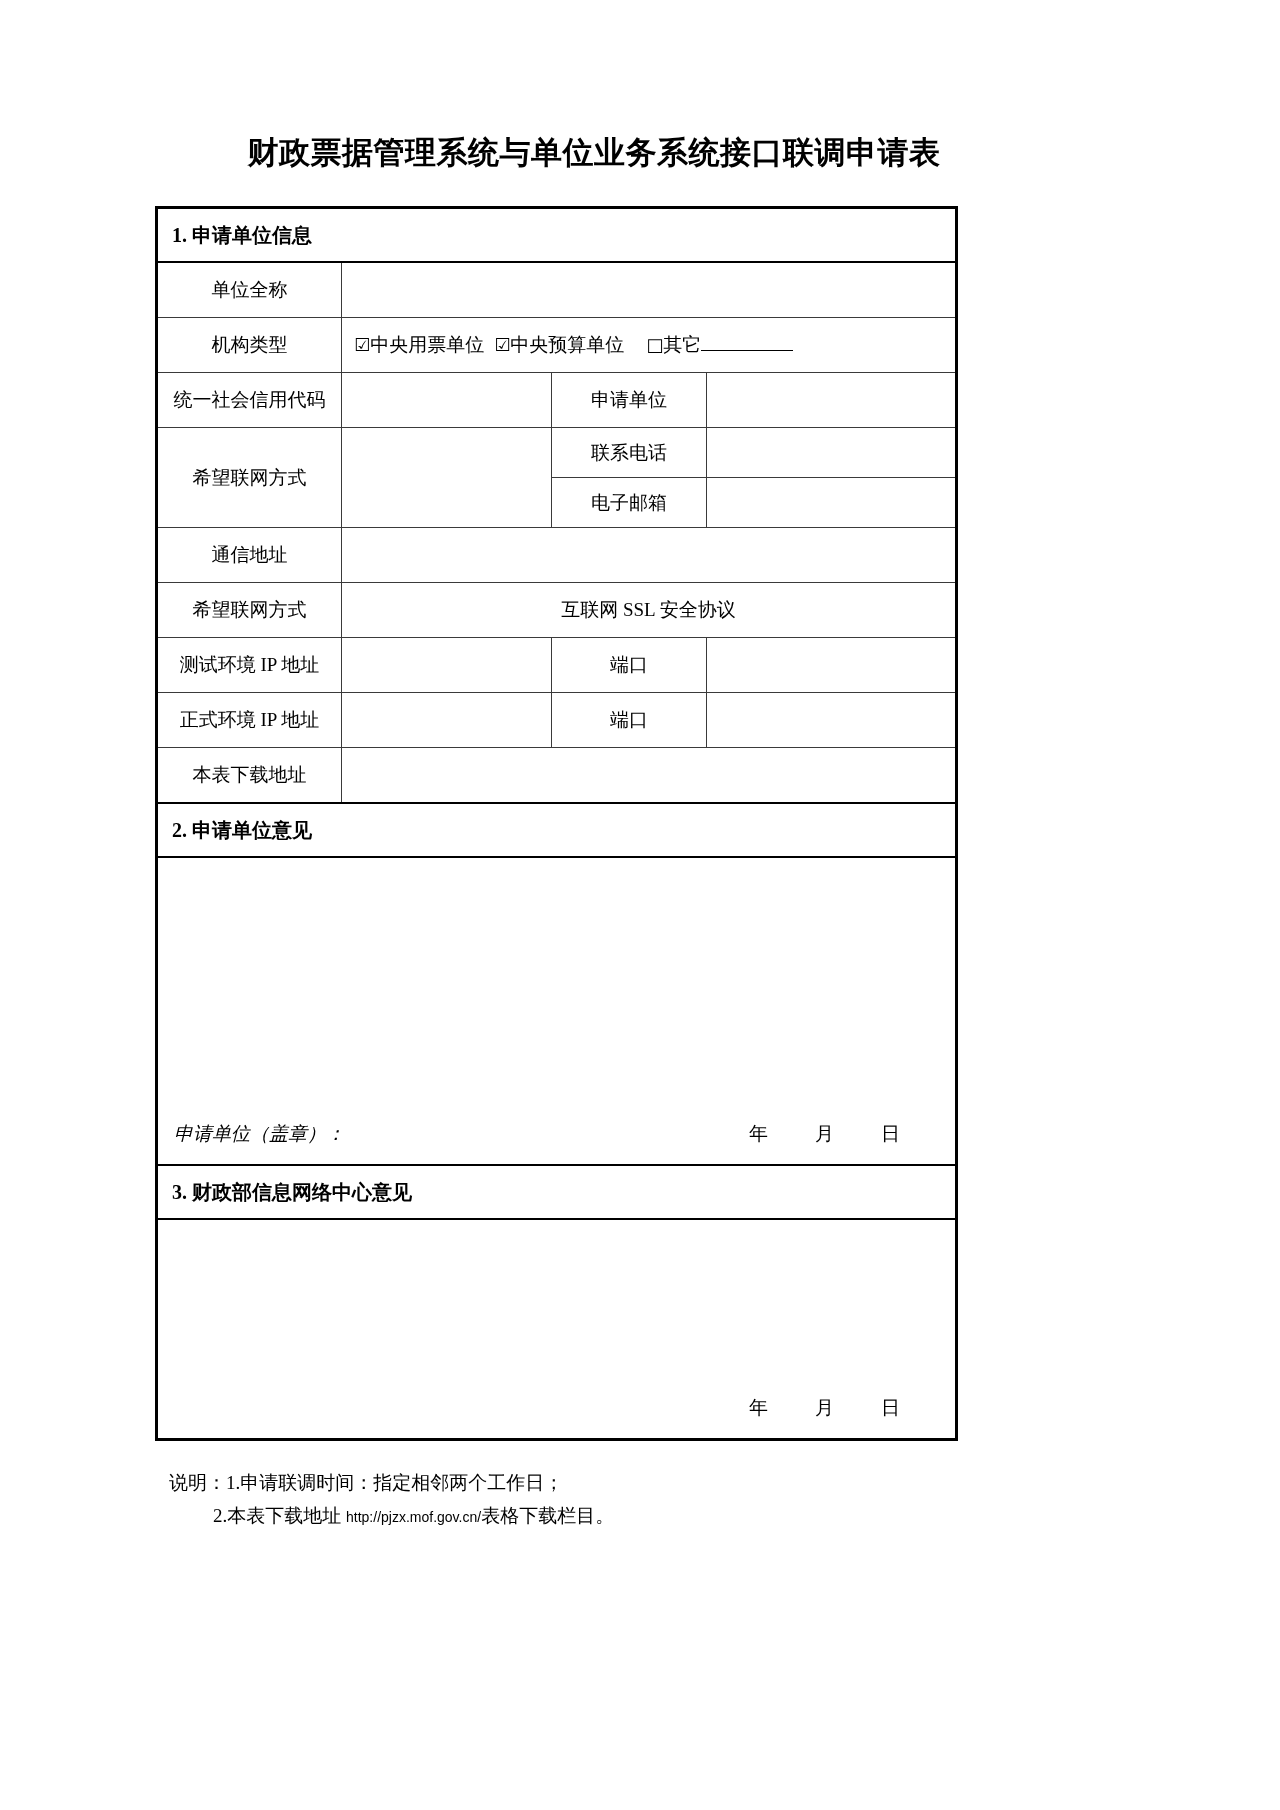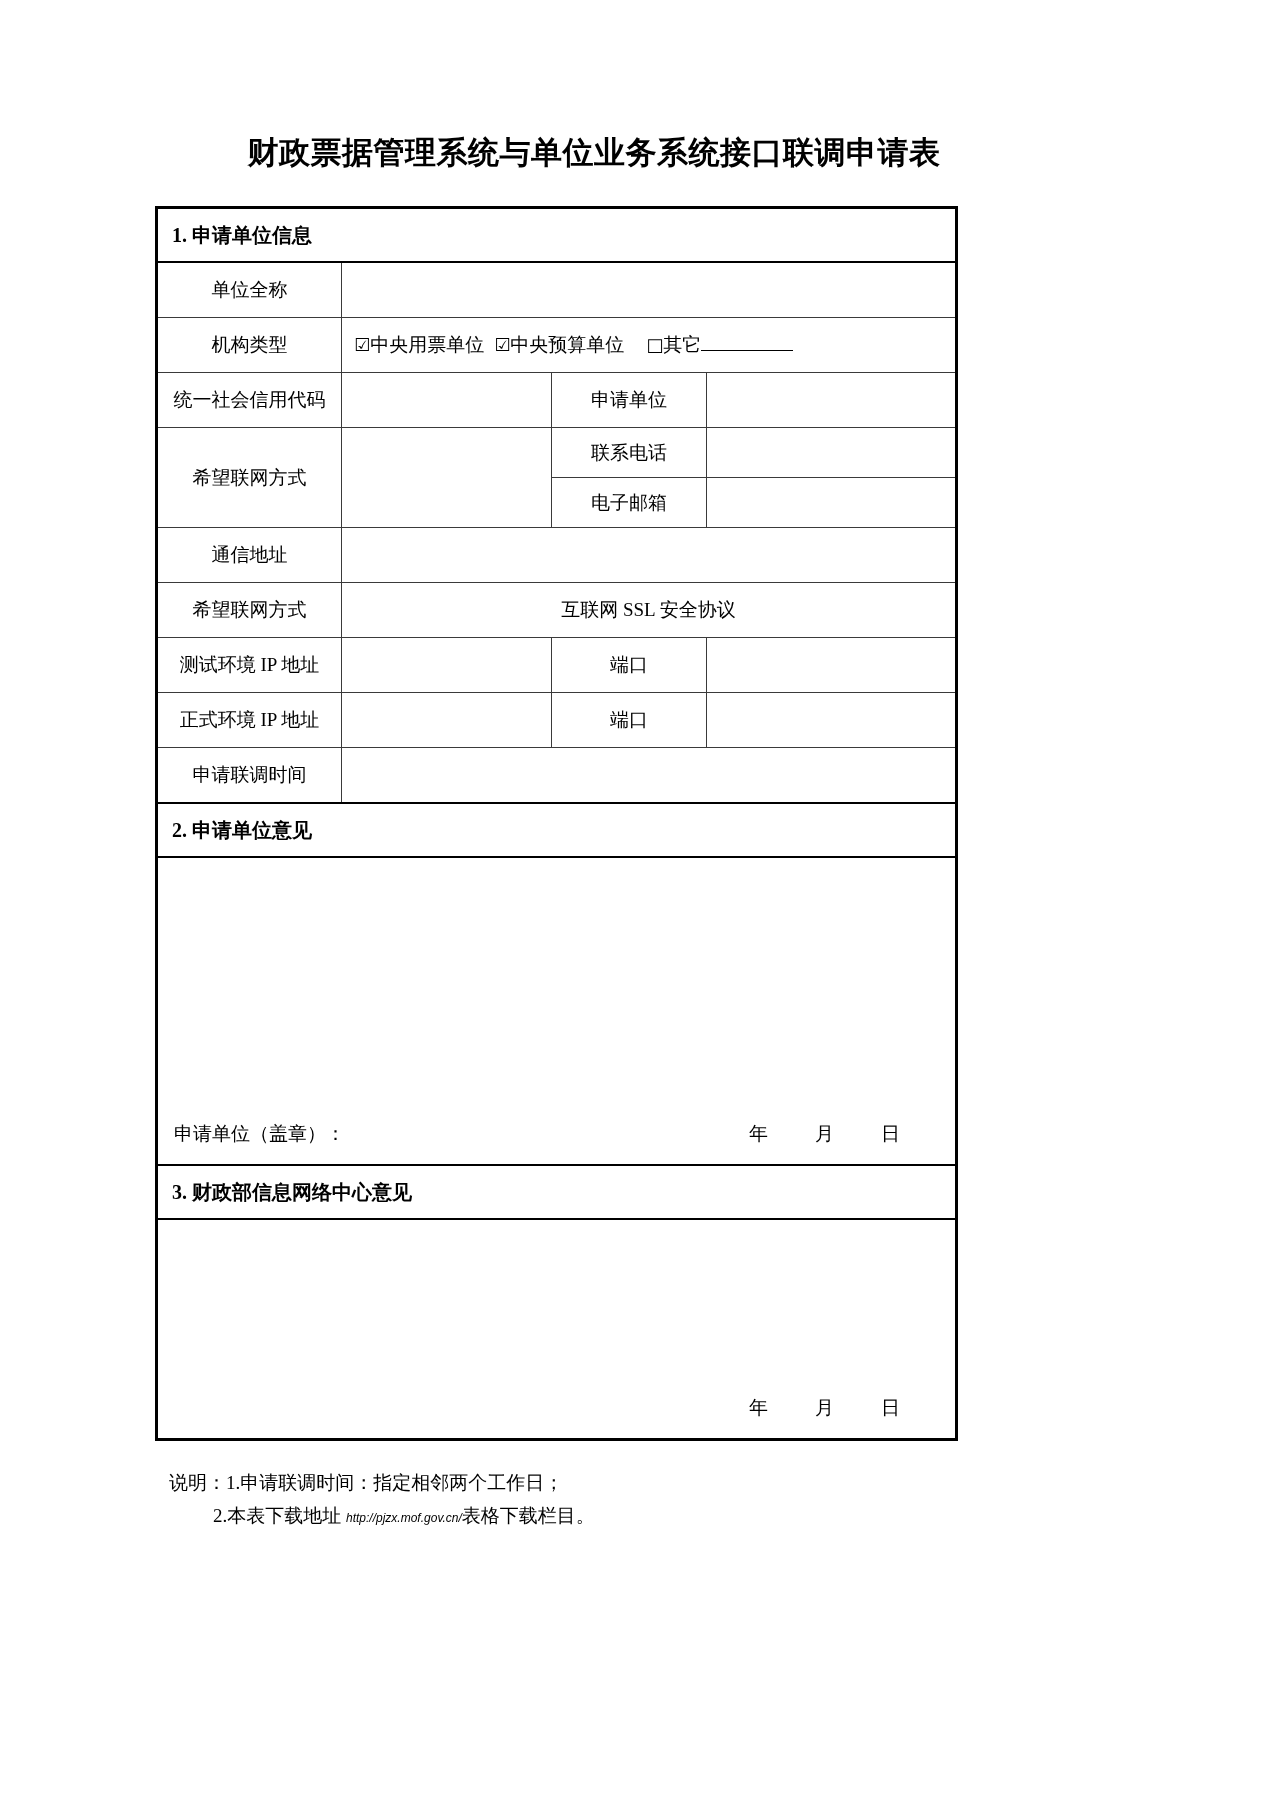--- a/index.html
+++ b/index.html
@@ -109,21 +109,21 @@
   }
   .sign-inner {
     display: flex;
     align-items: center;
     width: 100%;
     box-sizing: border-box;
     padding-left: 16px;
     padding-right: 46px;
     font-size: 19px;
   }
-  .sign-left { flex: 0 0 auto; }
+  .sign-left { flex: 0 0 auto; font-style: italic; }
   .sign-spacer { flex: 1 1 auto; }
   .date-group {
     display: flex;
     gap: 0;
     font-size: 19px;
   }
   .date-group span { display: inline-block; }
   .d-y { width: 66px; text-align: left; }
   .d-m { width: 66px; text-align: left; }
   .d-d { width: 28px; text-align: left; }
@@ -138,22 +138,21 @@
     margin-left: 155px;
     padding-top: 9px;
     font-size: 19px;
     line-height: 1.75;
     font-family: "Liberation Serif", "DejaVu Serif", serif;
   }
   .notes .line1 { padding-left: 14px; }
   .notes .line2 { padding-left: 58px; }
   .url {
     font-family: "Liberation Sans", sans-serif;
-    font-size: 12px;
-    font-style: italic;
+    font-size: 14px;
   }
   .thick-top { border-top: 2px solid #000 !important; }
 </style>
 </head>
 <body>
 
 <div class="page">
 
   <div class="doc-title">财政票据管理系统与单位业务系统接口联调申请表</div>
 
@@ -222,21 +221,21 @@
       </tr>
 
       <tr>
         <td class="lbl row-tall">正式环境 IP 地址</td>
         <td class="val row-tall"></td>
         <td class="lbl row-tall">端口</td>
         <td class="val row-tall"></td>
       </tr>
 
       <tr>
-        <td class="lbl row-tall">申请联调时间</td>
+        <td class="lbl row-tall">本表下载地址</td>
         <td class="val row-tall" colspan="3"></td>
       </tr>
 
       <tr>
         <td class="sec-head thick-top" colspan="4">
           <span class="num">2.</span>
           <span>申请单位意见</span>
         </td>
       </tr>
 

